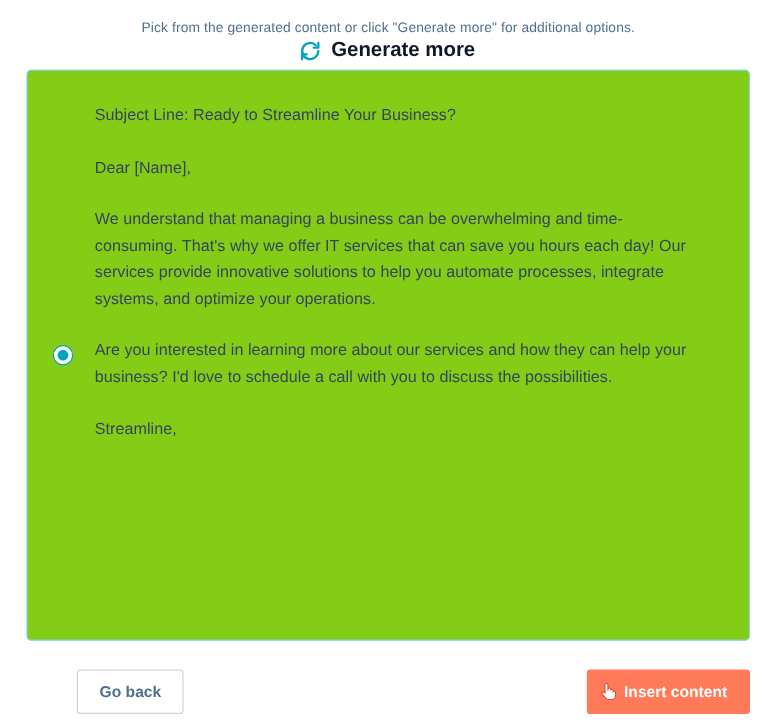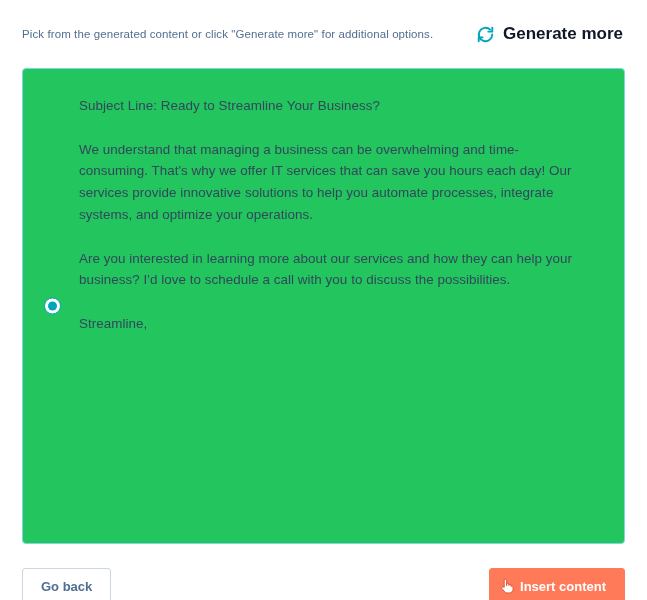--- a/index.html
+++ b/index.html
@@ -24,20 +24,21 @@
   }
 
   
   .header-row {
     display: flex;
     align-items: center;
     justify-content: space-between;
     height: 52px;
     padding-top: 16px;
     box-sizing: border-box;
+    flex-direction: column;
   }
   .hint-text {
     font-size: 11.5px;
     color: #516f90;
     letter-spacing: 0.1px;
     line-height: 1.4;
   }
   .generate-more {
     display: flex;
     align-items: center;
@@ -53,23 +54,23 @@
     display: inline-flex;
     width: 19px;
     height: 19px;
     align-items: center;
     justify-content: center;
   }
 
   
   .card {
     position: relative;
-    margin-top: 16px;
+    margin-top: 6px;
     border: 1px solid #7cd7e2;
-    background: #22c55e;
+    background: #84cc16;
     border-radius: 4px;
     height: 476px;
     box-sizing: border-box;
     padding: 26px 38px 26px 56px;
     overflow: hidden;
   }
   .radio {
     position: absolute;
     left: 21px;
     top: 50%;
@@ -113,20 +114,21 @@
     justify-content: space-between;
     margin-top: 24px;
   }
   .btn {
     font-family: "Liberation Sans", sans-serif;
     font-size: 13px;
     font-weight: bold;
     border-radius: 3px;
     cursor: pointer;
     box-sizing: border-box;
+    margin-left: 42px;
   }
   .btn-secondary {
     background: #ffffff;
     border: 1px solid #cbd6e2;
     color: #506e91;
     padding: 10px 18px;
   }
   .btn-primary {
     position: relative;
     background: #ff7a59;
@@ -162,20 +164,21 @@
         </svg>
       </span>
       <span>Generate more</span>
     </div>
   </div>
 
   <div class="card">
     <div class="radio"></div>
     <div class="email-body">
       <p>Subject Line: Ready to Streamline Your Business?</p>
+      <p>Dear [Name],</p>
       <p>We understand that managing a business can be overwhelming and time-consuming. That's why we offer IT services that can save you hours each day! Our services provide innovative solutions to help you automate processes, integrate systems, and optimize your operations.</p>
       <p>Are you interested in learning more about our services and how they can help your business? I'd love to schedule a call with you to discuss the possibilities.</p>
       <p class="tight">Streamline,</p>
 
     </div>
   </div>
 
   <div class="footer-row">
     <button class="btn btn-secondary">Go back</button>
     <button class="btn btn-primary">

